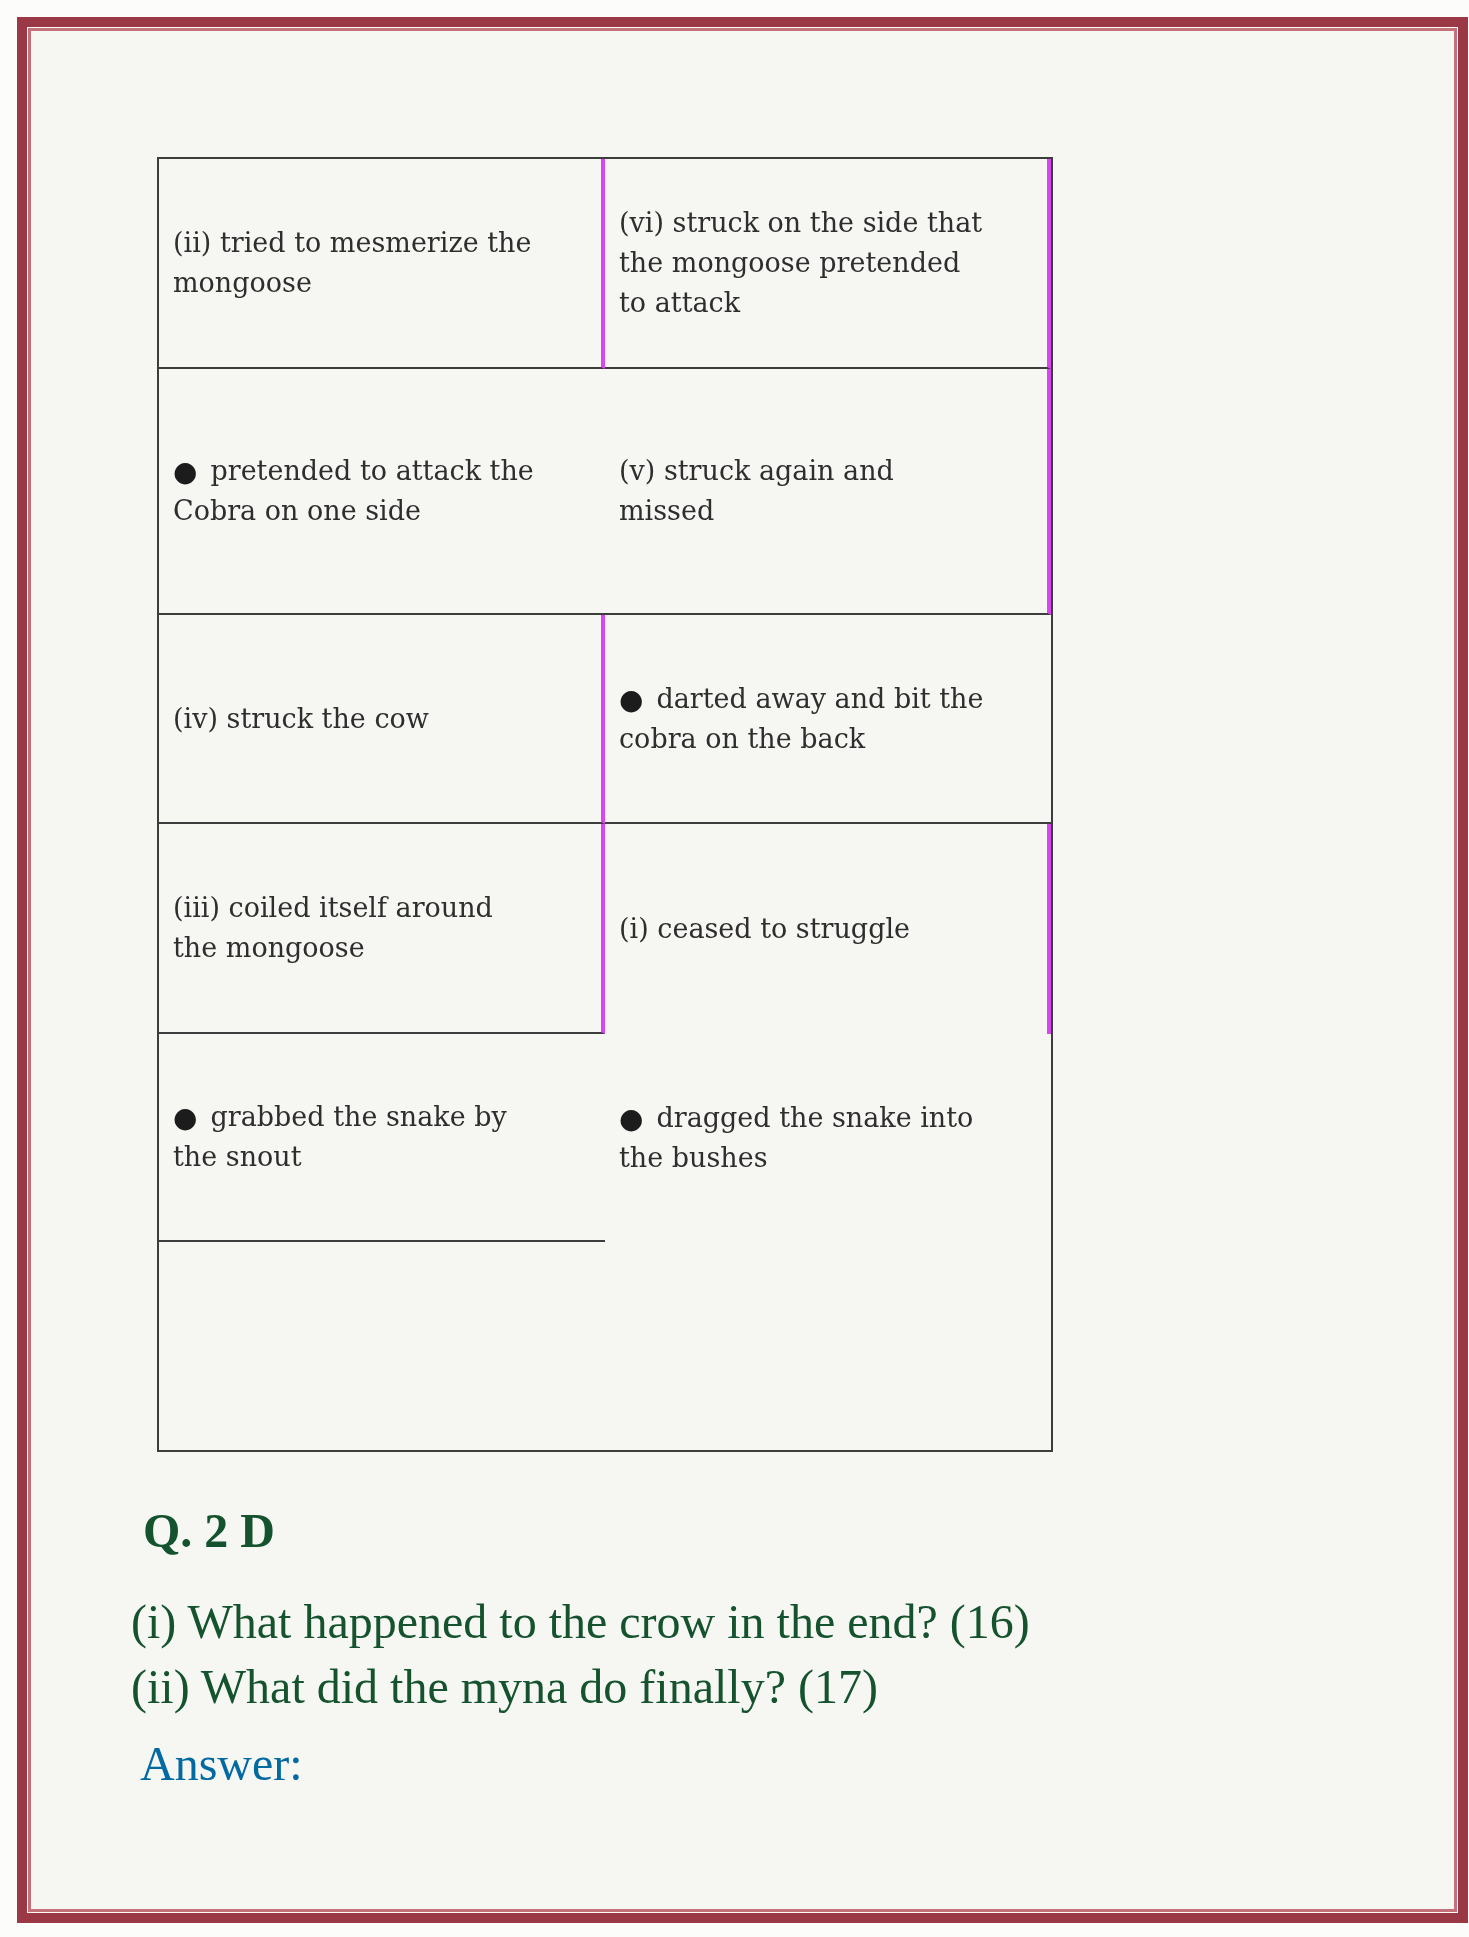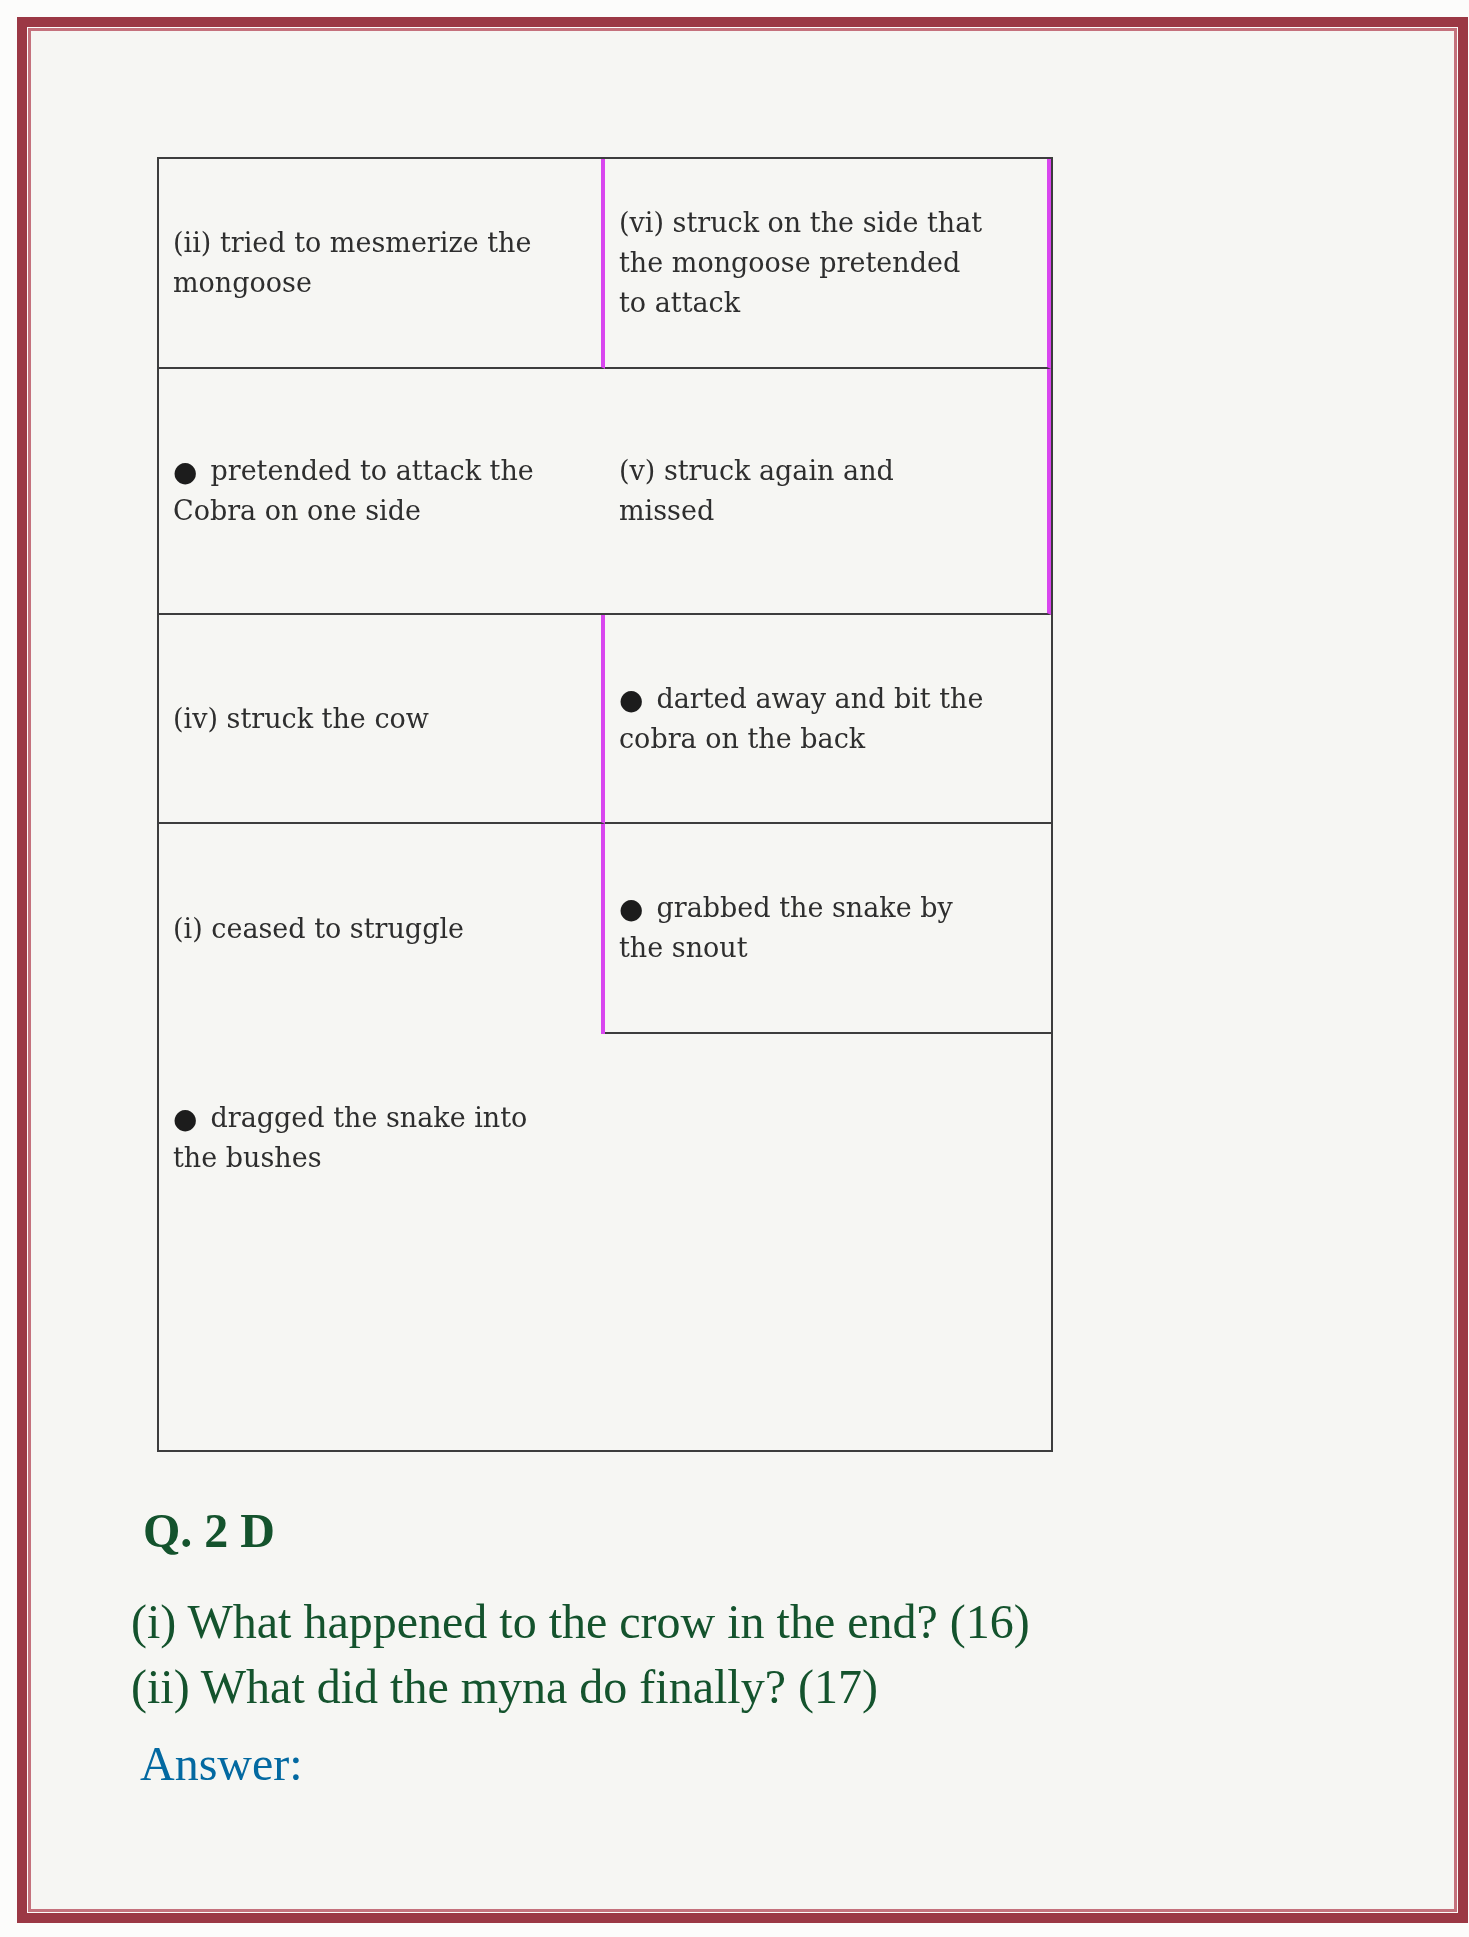--- a/index.html
+++ b/index.html
@@ -136,20 +136,26 @@
         <span class="cell-text">(iv) struck the cow</span>
       </div>
     </div>
     <div class="cell col-right">
       <div class="cell-content">
         <span class="bullet">●</span><span class="cell-text">darted away and bit the
 cobra on the back</span>
       </div>
     </div>
 
+    <div class="cell col-left">
+      <div class="cell-content">
+        <span class="cell-text">(iii) coiled itself around
+the mongoose</span>
+      </div>
+    </div>
     <div class="cell col-left row-last">
       <div class="cell-content">
         <span class="cell-text">(i) ceased to struggle</span>
       </div>
     </div>
 
     <div class="cell col-right">
       <div class="cell-content">
         <span class="bullet">●</span><span class="cell-text">grabbed the snake by
 the snout</span>

